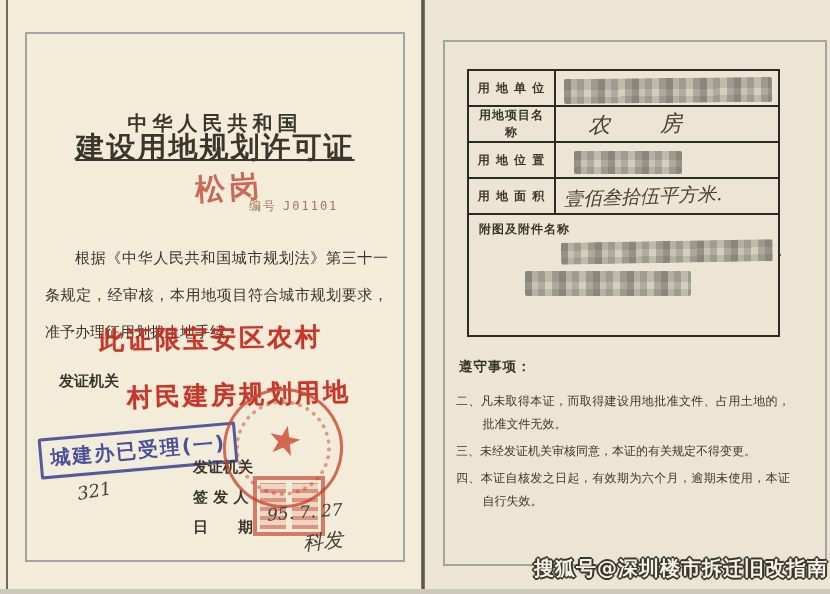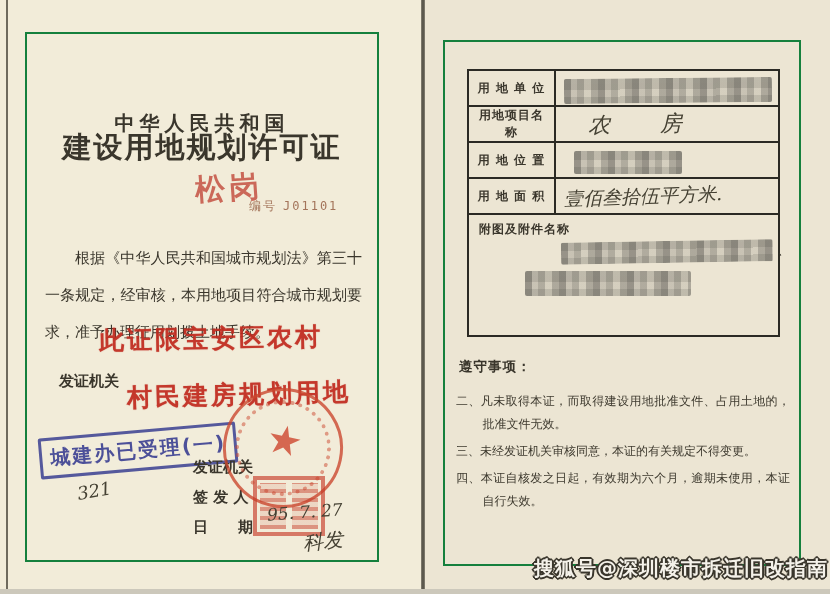--- a/index.html
+++ b/index.html
@@ -10,29 +10,29 @@
     color:#3a362c;
   }
   .page{position:absolute;top:0;height:594px;}
   .page-left{left:0;width:422px;background:#f2ecd9;}
   .page-right{left:425px;width:405px;background:#ece5d3;}
   .spine{position:absolute;left:421px;top:0;width:4px;height:594px;
     background:linear-gradient(90deg,#8a8577,#4d4a40,#8a8577);}
   .page-edge-left{position:absolute;left:6px;top:0;width:2px;height:594px;background:#6f6a5d;}
   .bottom-strip{position:absolute;left:0;bottom:0;width:830px;height:5px;background:#ccc8bb;}
 
-  .frame{position:absolute;border:2px solid #15803d;background:transparent;}
+  .frame{position:absolute;border:2px solid #a3a3a3;background:transparent;padding-left:26px;}
   .frame-left{left:25px;top:32px;width:350px;height:526px;}
   .frame-right{left:18px;top:40px;width:354px;height:522px;}
 
   
   .country{position:absolute;top:76px;left:0;width:100%;text-align:center;
     font-size:20px;font-weight:bold;letter-spacing:5px;}
   .doc-title{position:absolute;top:94px;left:0;width:100%;text-align:center;
-    font-size:29px;font-weight:bold;letter-spacing:2px;}
+    font-size:29px;font-weight:bold;letter-spacing:2px;text-decoration:underline;}
   .stamp-place{position:absolute;left:168px;top:134px;font-size:30px;font-weight:bold;
     color:rgba(190,60,45,.75);transform:rotate(-4deg);letter-spacing:4px;
     font-family:"DejaVu Serif","Liberation Serif",serif;}
   .serial{position:absolute;left:222px;top:156px;font-size:12px;color:#a3745a;letter-spacing:2px;margin-top:8px;}
   .serial .num{font-family:"DejaVu Sans Mono","Liberation Mono",monospace;margin-left:6px;}
   .body-par{position:absolute;top:206px;left:18px;right:15px;
     font-size:15px;line-height:37px;text-align:justify;text-indent:2em;color:#3a362c;}
   .red-stamp{position:absolute;font-size:25px;font-weight:bold;letter-spacing:3px;
     color:rgba(193,44,32,.85);text-shadow:0 0 1px rgba(193,44,32,.6);
     font-family:"DejaVu Serif","Liberation Serif",serif;}

